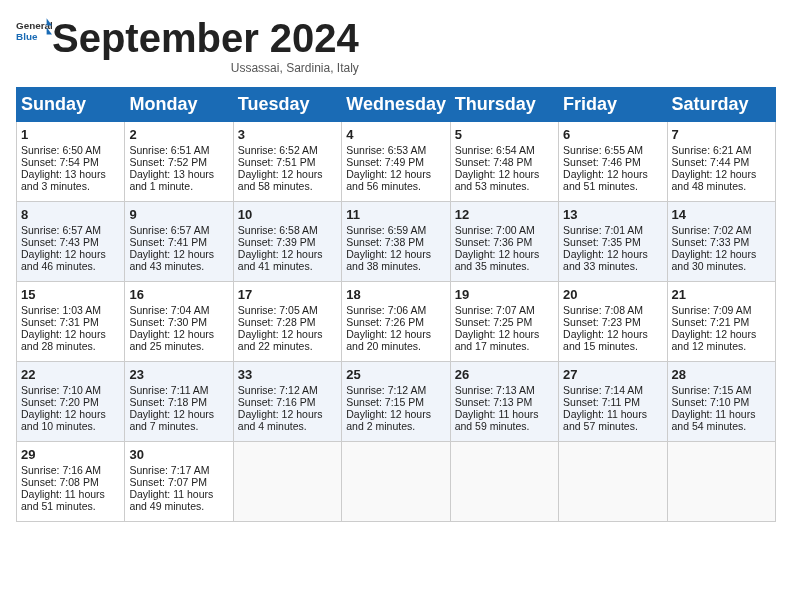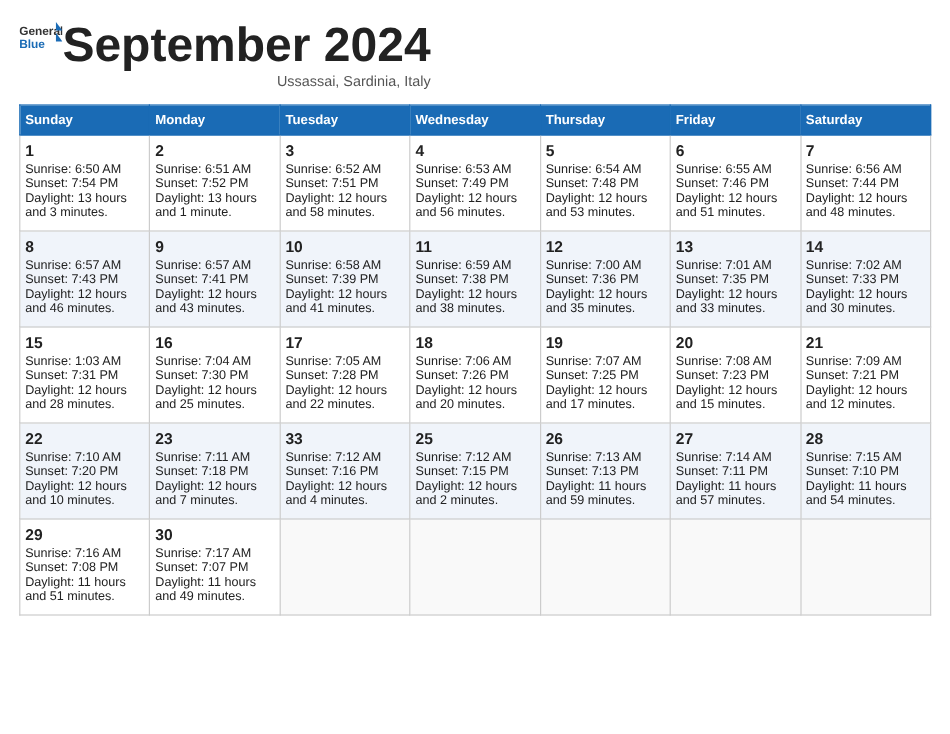--- a/index.html
+++ b/index.html
@@ -37,21 +37,21 @@
       color: #555;
     }
     table {
       width: 100%;
       border-collapse: collapse;
       table-layout: fixed;
     }
     thead tr th {
       background: #1a6bb5;
       color: #fff;
-      font-size: 11px;
+      font-size: 18px;
       font-weight: bold;
       padding: 6px 4px;
       text-align: left;
       border: 1px solid #1a6bb5;
     }
     tbody tr td {
       vertical-align: top;
       font-size: 10.5px;
       color: #222;
       padding: 5px 4px;
@@ -106,21 +106,21 @@
       </tr>
   </thead>
   <tbody id="calendar-body">
       <tr>
         <td><span class="day-num">1</span><span>Sunrise: 6:50 AM</span><br><span>Sunset: 7:54 PM</span><br><span>Daylight: 13 hours and 3 minutes.</span></td>
         <td><span class="day-num">2</span><span>Sunrise: 6:51 AM</span><br><span>Sunset: 7:52 PM</span><br><span>Daylight: 13 hours and 1 minute.</span></td>
         <td><span class="day-num">3</span><span>Sunrise: 6:52 AM</span><br><span>Sunset: 7:51 PM</span><br><span>Daylight: 12 hours and 58 minutes.</span></td>
         <td><span class="day-num">4</span><span>Sunrise: 6:53 AM</span><br><span>Sunset: 7:49 PM</span><br><span>Daylight: 12 hours and 56 minutes.</span></td>
         <td><span class="day-num">5</span><span>Sunrise: 6:54 AM</span><br><span>Sunset: 7:48 PM</span><br><span>Daylight: 12 hours and 53 minutes.</span></td>
         <td><span class="day-num">6</span><span>Sunrise: 6:55 AM</span><br><span>Sunset: 7:46 PM</span><br><span>Daylight: 12 hours and 51 minutes.</span></td>
-        <td><span class="day-num">7</span><span>Sunrise: 6:56 AM</span><br><span>Sunset: 7:44 PM</span><br><span>Daylight: 12 hours and 48 minutes.</span></td>
+        <td><span class="day-num">7</span><span>Sunrise: 6:21 AM</span><br><span>Sunset: 7:44 PM</span><br><span>Daylight: 12 hours and 48 minutes.</span></td>
       </tr>
       <tr>
         <td><span class="day-num">8</span><span>Sunrise: 6:57 AM</span><br><span>Sunset: 7:43 PM</span><br><span>Daylight: 12 hours and 46 minutes.</span></td>
         <td><span class="day-num">9</span><span>Sunrise: 6:57 AM</span><br><span>Sunset: 7:41 PM</span><br><span>Daylight: 12 hours and 43 minutes.</span></td>
         <td><span class="day-num">10</span><span>Sunrise: 6:58 AM</span><br><span>Sunset: 7:39 PM</span><br><span>Daylight: 12 hours and 41 minutes.</span></td>
         <td><span class="day-num">11</span><span>Sunrise: 6:59 AM</span><br><span>Sunset: 7:38 PM</span><br><span>Daylight: 12 hours and 38 minutes.</span></td>
         <td><span class="day-num">12</span><span>Sunrise: 7:00 AM</span><br><span>Sunset: 7:36 PM</span><br><span>Daylight: 12 hours and 35 minutes.</span></td>
         <td><span class="day-num">13</span><span>Sunrise: 7:01 AM</span><br><span>Sunset: 7:35 PM</span><br><span>Daylight: 12 hours and 33 minutes.</span></td>
         <td><span class="day-num">14</span><span>Sunrise: 7:02 AM</span><br><span>Sunset: 7:33 PM</span><br><span>Daylight: 12 hours and 30 minutes.</span></td>
       </tr>

